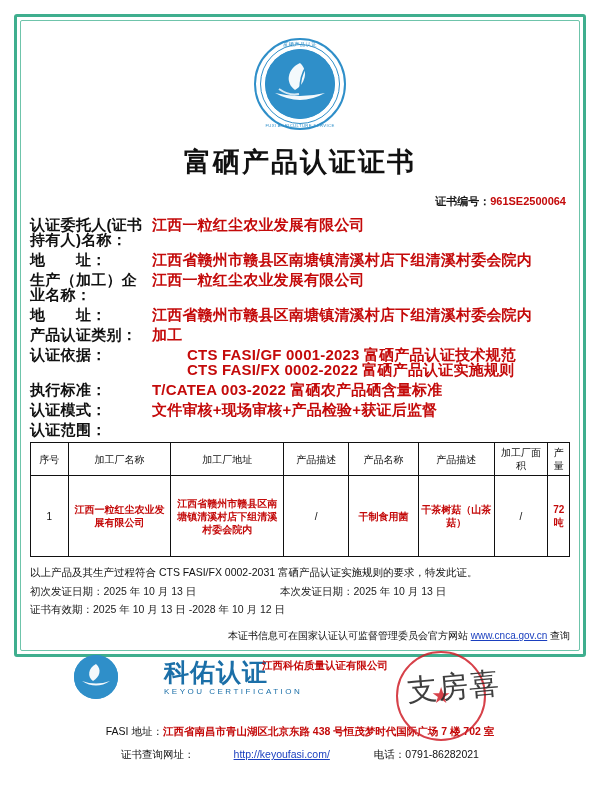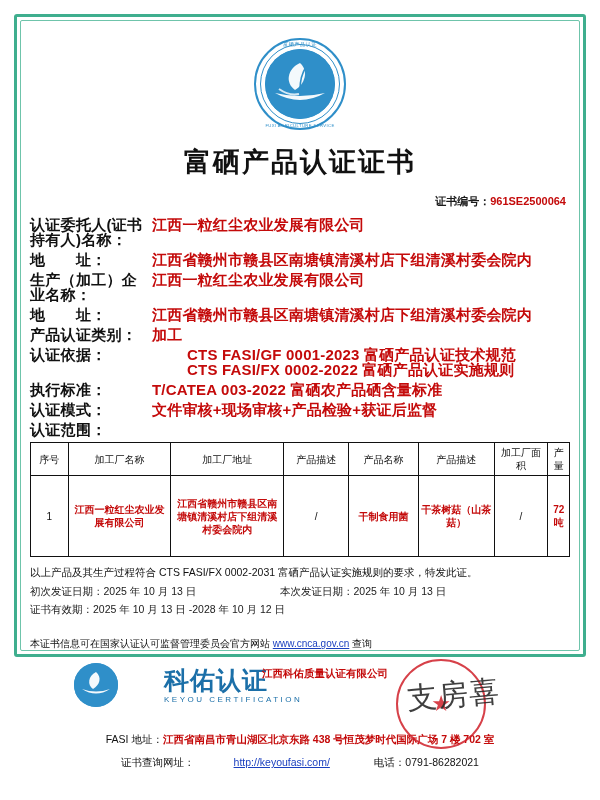--- a/index.html
+++ b/index.html
@@ -175,23 +175,23 @@
     margin-top: 5px;
     font-size: 10.5px;
     display: flex;
   }
   .dates .d1 { width: 250px; }
   .validity {
     margin-top: 4px;
     font-size: 10.5px;
   }
   .site-line {
-    margin-top: 20px;
+    margin-top: 12px;
     font-size: 10px;
-    text-align: left;
+    text-align: right;
     color: #111;
   }
   .site-line .url { color: #1a3fbf; text-decoration: underline; }
   
   .sign-block {
     position: relative;
     margin-top: 6px;
     height: 72px;
   }
   .keyou-logo {

